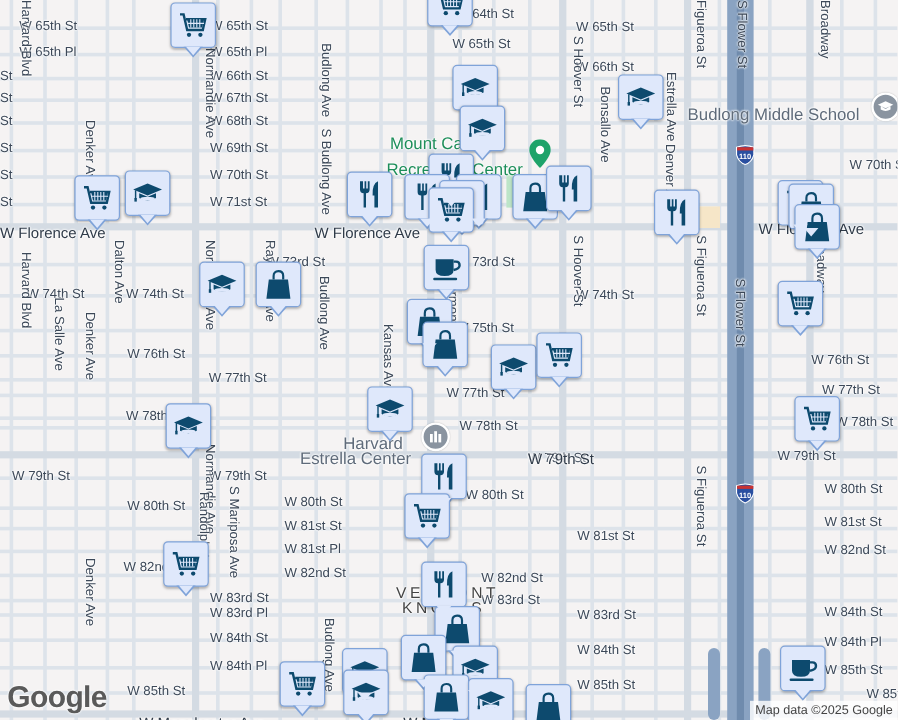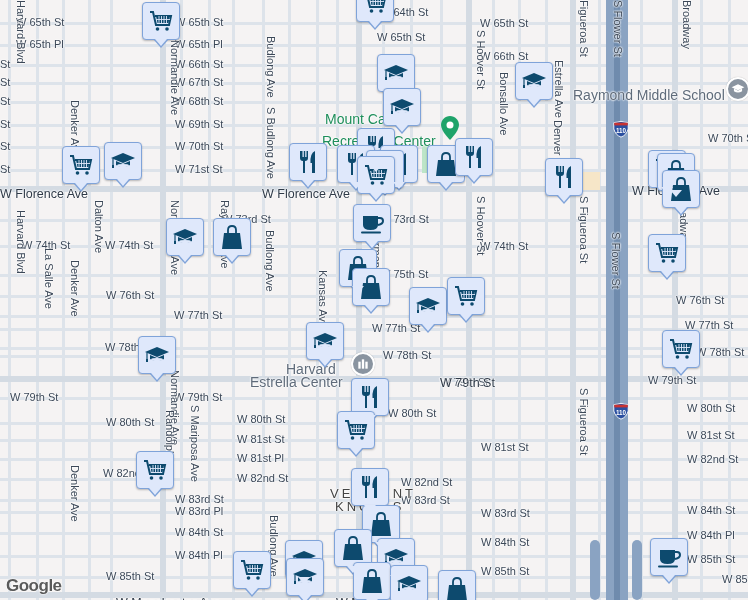--- a/index.html
+++ b/index.html
@@ -19,21 +19,21 @@
   .label.poi-gray { color:#5f6b7a; font-size:14px; }
   .label.area { color:#444; font-size:13px; letter-spacing:3px; }
   .park { position:absolute; background:#bde5c8; }
   .marker { position:absolute; width:36px; height:36px; background:#dfe8fb; border:1.5px solid #7fa3d9; border-radius:4px; box-shadow:0 1px 2px rgba(0,0,0,0.25); display:flex; align-items:center; justify-content:center; cursor:pointer; }
   .marker::after { content:""; position:absolute; bottom:-9px; left:50%; margin-left:-8px; width:0; height:0; border-left:8px solid transparent; border-right:8px solid transparent; border-top:9px solid #7fa3d9; }
   .marker::before { content:""; position:absolute; bottom:-7px; left:50%; margin-left:-6px; width:0; height:0; border-left:6px solid transparent; border-right:6px solid transparent; border-top:7px solid #dfe8fb; z-index:2; }
   .marker svg { width:26px; height:26px; }
   .shield { position:absolute; width:18px; height:18px; }
   .pin { position:absolute; }
   .poi-icon { position:absolute; width:20px; height:20px; border-radius:50%; background:#8a94a0; border:2px solid #fff; box-shadow:0 0 1px rgba(0,0,0,.3); display:flex; align-items:center; justify-content:center; }
-  .google-logo { position:absolute; left:6px; bottom:4px; font-size:17px; font-weight:bold; color:#5a5a5a; text-shadow: 0 0 2px #fff, 0 0 2px #fff; letter-spacing:-0.5px; }
+  .google-logo { position:absolute; left:6px; bottom:4px; font-size:25px; font-weight:bold; color:#5a5a5a; text-shadow: 0 0 2px #fff, 0 0 2px #fff; letter-spacing:-0.5px; }
   .attribution { position:absolute; right:0; bottom:0; background:rgba(255,255,255,0.8); color:#444; font-size:10.5px; padding:2px 4px; }
   .tan { position:absolute; background:#f6e6c8; }
 </style>
 </head>
 <body>
 
 <div id="map">
   <div id="roads">
       <div class="road h" style="top: 22px; left: 0px; width: 748px;"></div>
       <div class="road h" style="top: 44px; left: 0px; width: 748px;"></div>
@@ -226,21 +226,21 @@
       <div class="label vert" style="left: 589px; top: 388px;">S Figueroa St</div>
       <div class="label vert" style="left: 589px; top: 0px;">Figueroa St</div>
       <div class="label vert" style="left: 623px; top: 0px;">S Flower St</div>
       <div class="label vert" style="left: 621px; top: 232px;">S Flower St</div>
       <div class="label vert" style="left: 692px; top: 0px;">Broadway</div>
       <div class="label vert" style="left: 689px; top: 195px;">Broadway</div>
       <div class="label vert" style="left: 564px; top: 60px;">Estrella Ave</div>
       <div class="label vert" style="left: 175px; top: 410px;">Randolph Ave</div>
       <div class="label poi-green" style="left: 325px; top: 112px;">Mount Carmel</div>
       <div class="label poi-green" style="left: 322px; top: 134px;">Recreation Center</div>
-      <div class="label poi-gray" style="left: 573px; top: 88px;">Raymond Middle School</div>
+      <div class="label poi-gray" style="left: 573px; top: 88px;">Budlong Middle School</div>
       <div class="label poi-gray" style="left: 286px; top: 362px;">Harvard</div>
       <div class="label poi-gray" style="left: 250px; top: 375px;">Estrella Center</div>
       <div class="label area" style="left: 330px; top: 487px;">VERMONT</div>
       <div class="label area" style="left: 335px; top: 500px;">KNOLLS</div>
     </div>
   <div id="markers">
       <div class="marker" style="left: 142px; top: 2px;">
         <span style="display: flex;">
           <svg viewBox="0 0 26 26">
             <path d="M2 4 H5 L8 17 H21 L23 8 H7" fill="none" stroke="#0d4a6e" stroke-width="2"></path>
@@ -725,13 +725,14 @@
           <svg viewBox="0 0 26 26">
             <path d="M4 6 H19 V15 Q19 20 11.5 20 Q4 20 4 15 Z" fill="#0d4a6e"></path>
             <path d="M19 8 H21 Q24 8 24 11 Q24 14 19 15" fill="none" stroke="#0d4a6e" stroke-width="2"></path>
             <rect x="2" y="21.5" width="20" height="2" rx="1" fill="#0d4a6e"></rect>
           </svg>
         </span>
       </div>
     </div>
 
   <div class="google-logo">Google</div>
+  <div class="attribution">Map data ©2025 Google</div>
 </div>
 
 </body></html>

